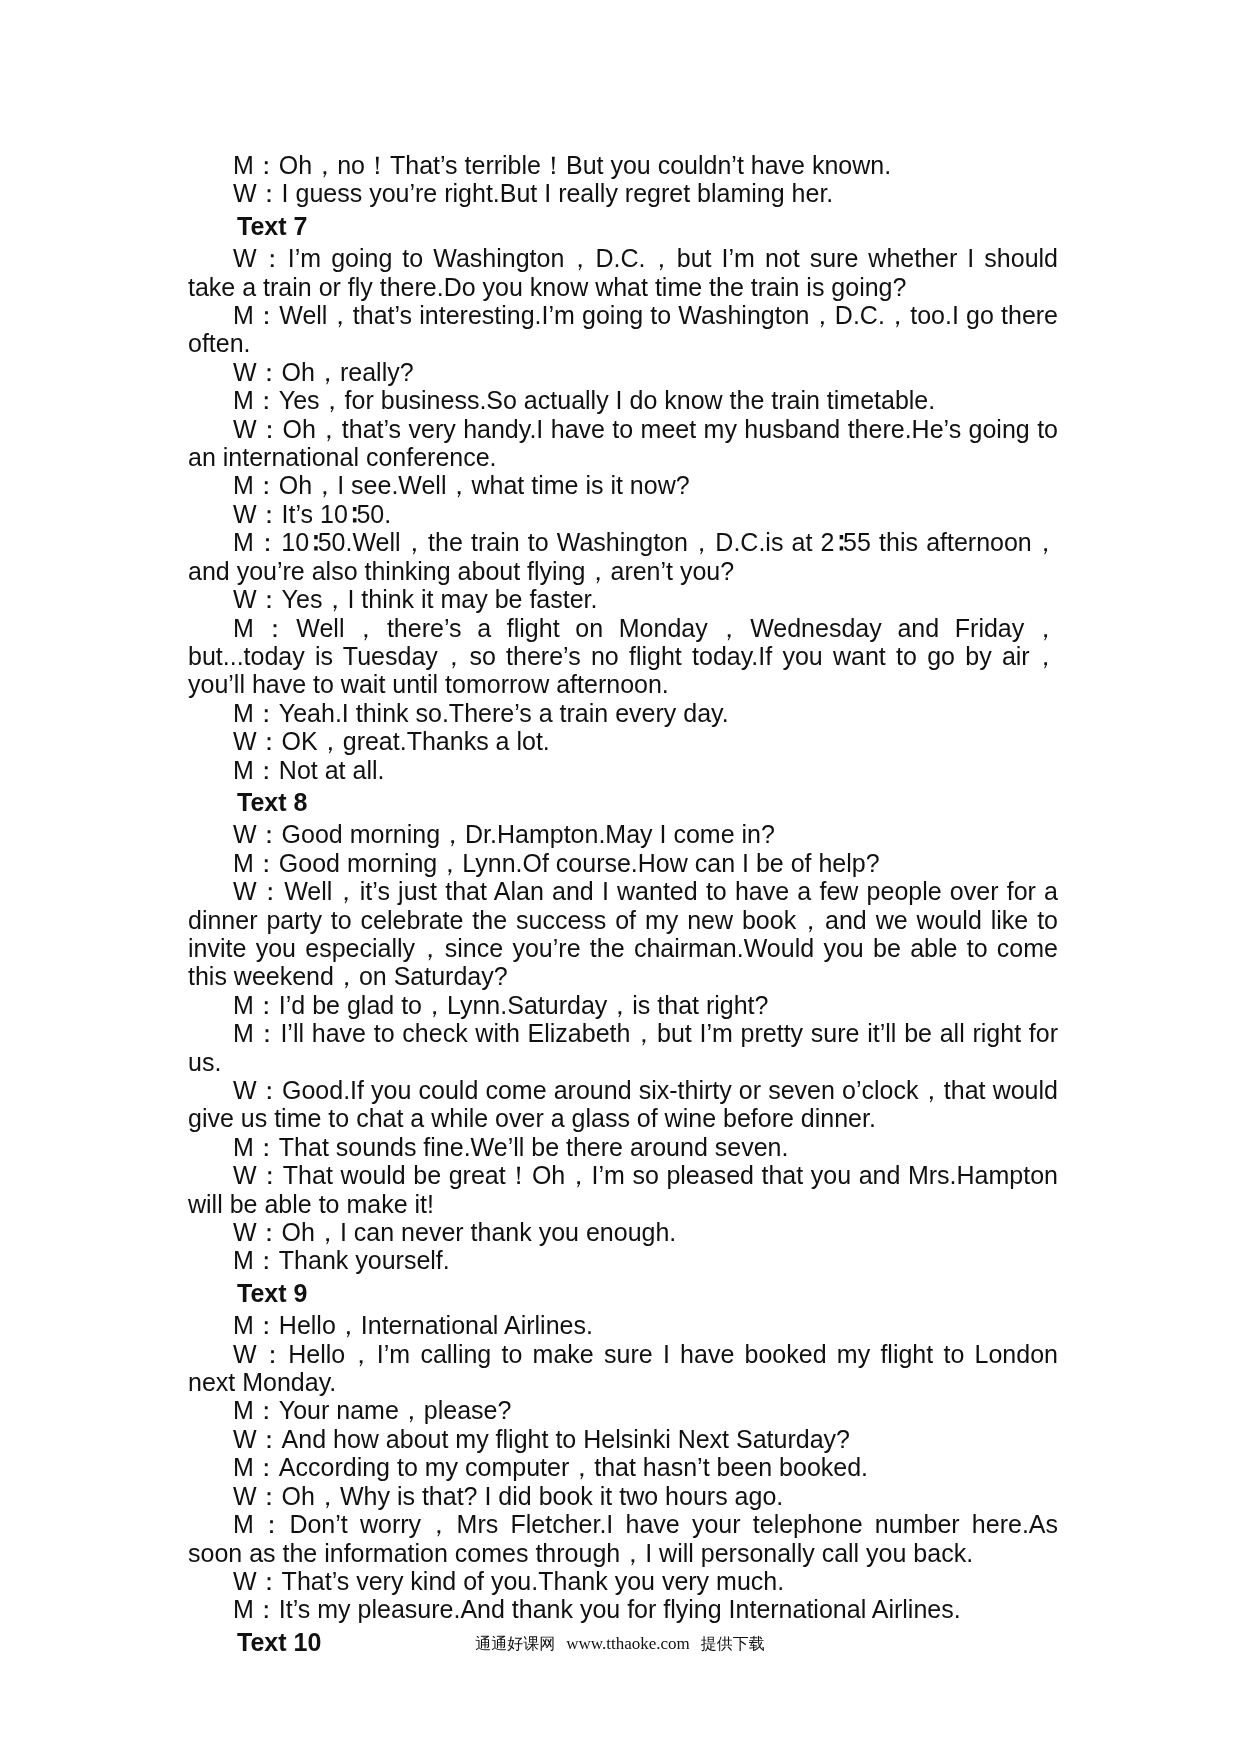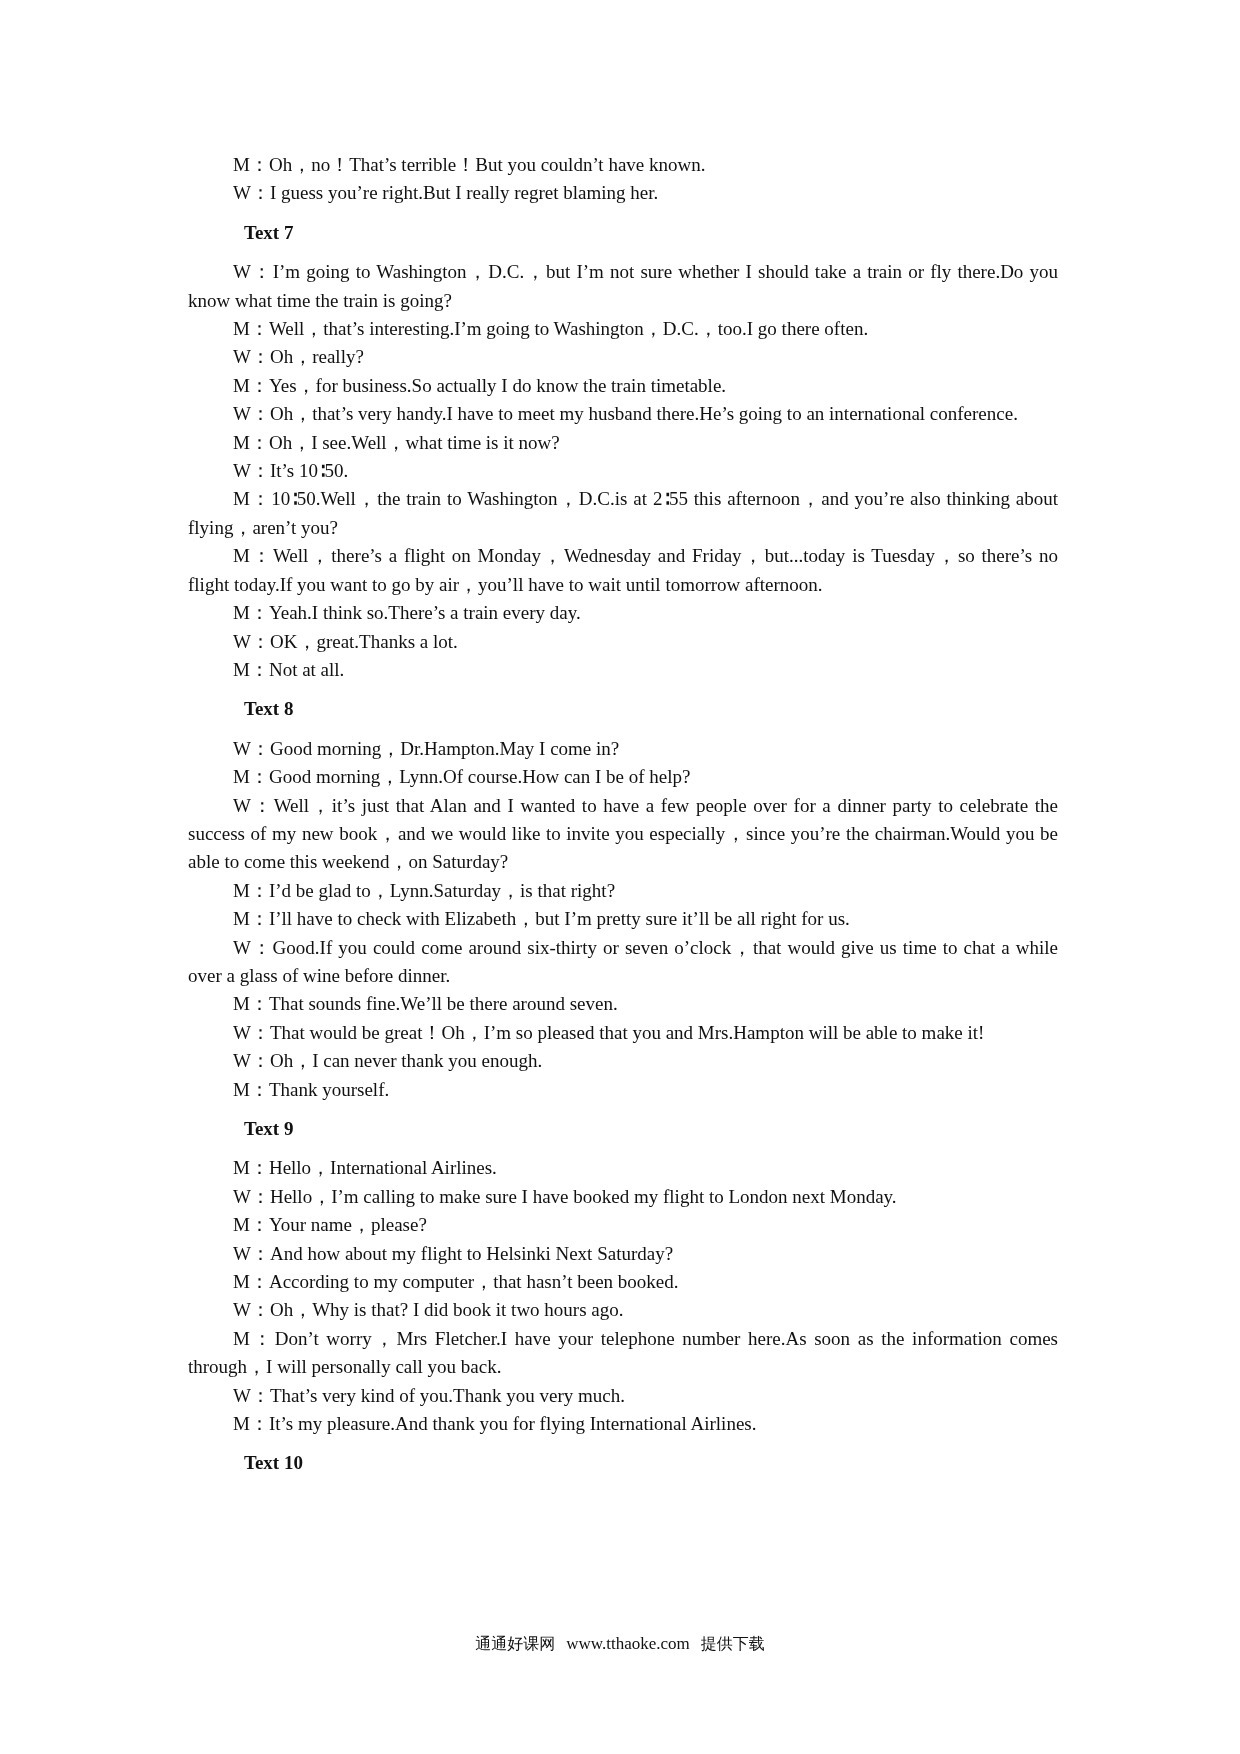--- a/index.html
+++ b/index.html
@@ -1,23 +1,23 @@
 <!DOCTYPE html>
 <html><head>
   <meta charset="utf-8">
   <style>
     html, body { margin: 0; padding: 0; background: #ffffff; }
     body { width: 1240px; height: 1754px; position: relative; overflow: hidden; }
     .page {
       position: absolute; left: 188px; top: 151px; width: 870px;
-      font-family: Liberation Serif, serif;
-      font-size: 19px; color: #111; line-height: 28.4px;
+      font-family: Liberation Sans, sans-serif;
+      font-size: 25px; color: #111; line-height: 28.4px;
     }
     .line { margin: 0; padding: 0; text-indent: 45px; text-align: justify; }
-    .heading { margin: 11px; padding-left: 45px; font-weight: bold; }
+    .heading { margin: 4px; padding-left: 45px; font-weight: bold; }
     .footer {
       position: absolute; left: 0; width: 1240px; top: 1634px;
       text-align: center;
       font-family: "DejaVu Sans", "Liberation Sans", sans-serif;
       font-size: 16px; color: #111;
     }
     .footer .url { font-family: "Liberation Serif", serif; font-size: 17px; margin: 0 6px; }
     em { font-style: italic; }
   </style>
 </head>
@@ -29,20 +29,21 @@
       <p class="line"><span>W：</span><span>I guess you’re right.But I really regret blaming her.</span></p>
       <p class="heading">Text 7</p>
       <p class="line"><span>W：</span><span>I’m going to Washington，D.C.，but I’m not sure whether I should take a train or fly there.Do you know what time the train is going?</span></p>
       <p class="line"><span>M：</span><span>Well，that’s interesting.I’m going to Washington，D.C.，too.I go there often.</span></p>
       <p class="line"><span>W：</span><span>Oh，really?</span></p>
       <p class="line"><span>M：</span><span>Yes，for business.So actually I do know the train timetable.</span></p>
       <p class="line"><span>W：</span><span>Oh，that’s very handy.I have to meet my husband there.He’s going to an international conference.</span></p>
       <p class="line"><span>M：</span><span>Oh，I see.Well，what time is it now?</span></p>
       <p class="line"><span>W：</span><span>It’s 10∶50.</span></p>
       <p class="line"><span>M：</span><span>10∶50.Well，the train to Washington，D.C.is at 2∶55 this afternoon，and you’re also thinking about flying，aren’t you?</span></p>
+      <p class="line"><span>W：</span><span>Yes，I think it may be faster.</span></p>
       <p class="line"><span>M：</span><span>Well，there’s a flight on Monday，Wednesday and Friday，but...today is Tuesday，so there’s no flight today.If you want to go by air，you’ll have to wait until tomorrow afternoon.</span></p>
       <p class="line"><span>M：</span><span>Yeah.I think so.There’s a train every day.</span></p>
       <p class="line"><span>W：</span><span>OK，great.Thanks a lot.</span></p>
       <p class="line"><span>M：</span><span>Not at all.</span></p>
       <p class="heading">Text 8</p>
       <p class="line"><span>W：</span><span>Good morning，Dr.Hampton.May I come in?</span></p>
       <p class="line"><span>M：</span><span>Good morning，Lynn.Of course.How can I be of help?</span></p>
       <p class="line"><span>W：</span><span>Well，it’s just that Alan and I wanted to have a few people over for a dinner party to celebrate the success of my new book，and we would like to invite you especially，since you’re the chairman.Would you be able to come this weekend，on Saturday?</span></p>
       <p class="line"><span>M：</span><span>I’d be glad to，Lynn.Saturday，is that right?</span></p>
       <p class="line"><span>M：</span><span>I’ll have to check with Elizabeth，but I’m pretty sure it’ll be all right for us.</span></p>

